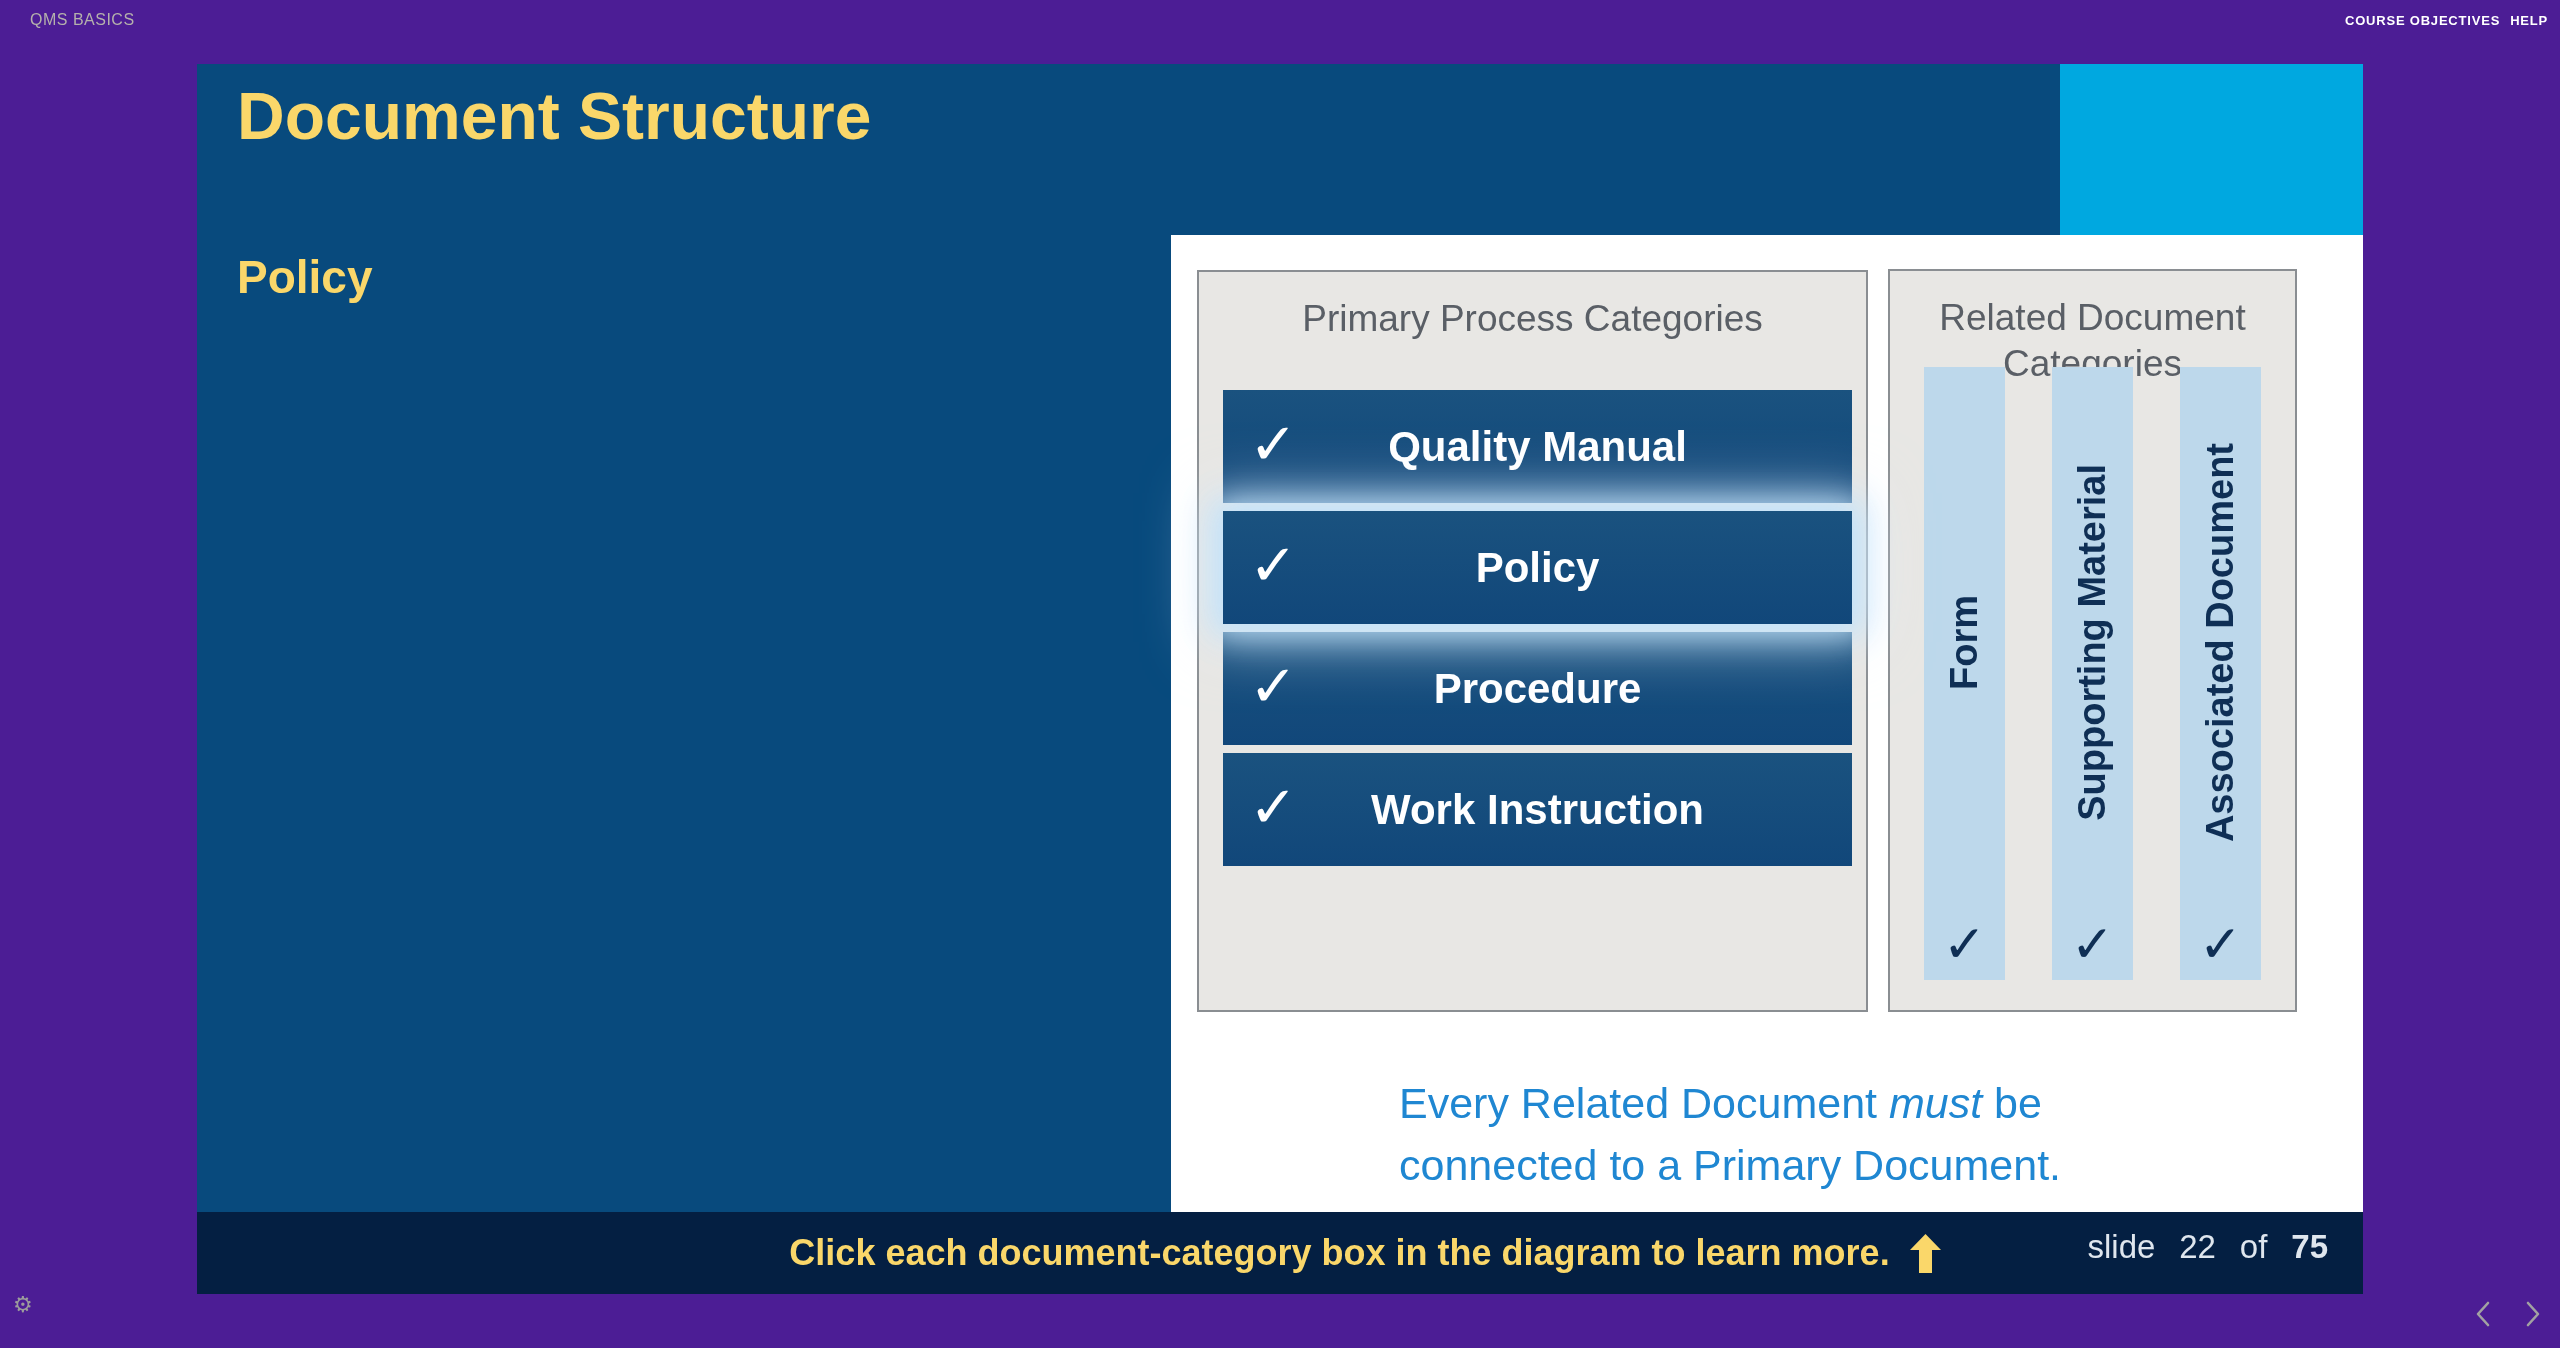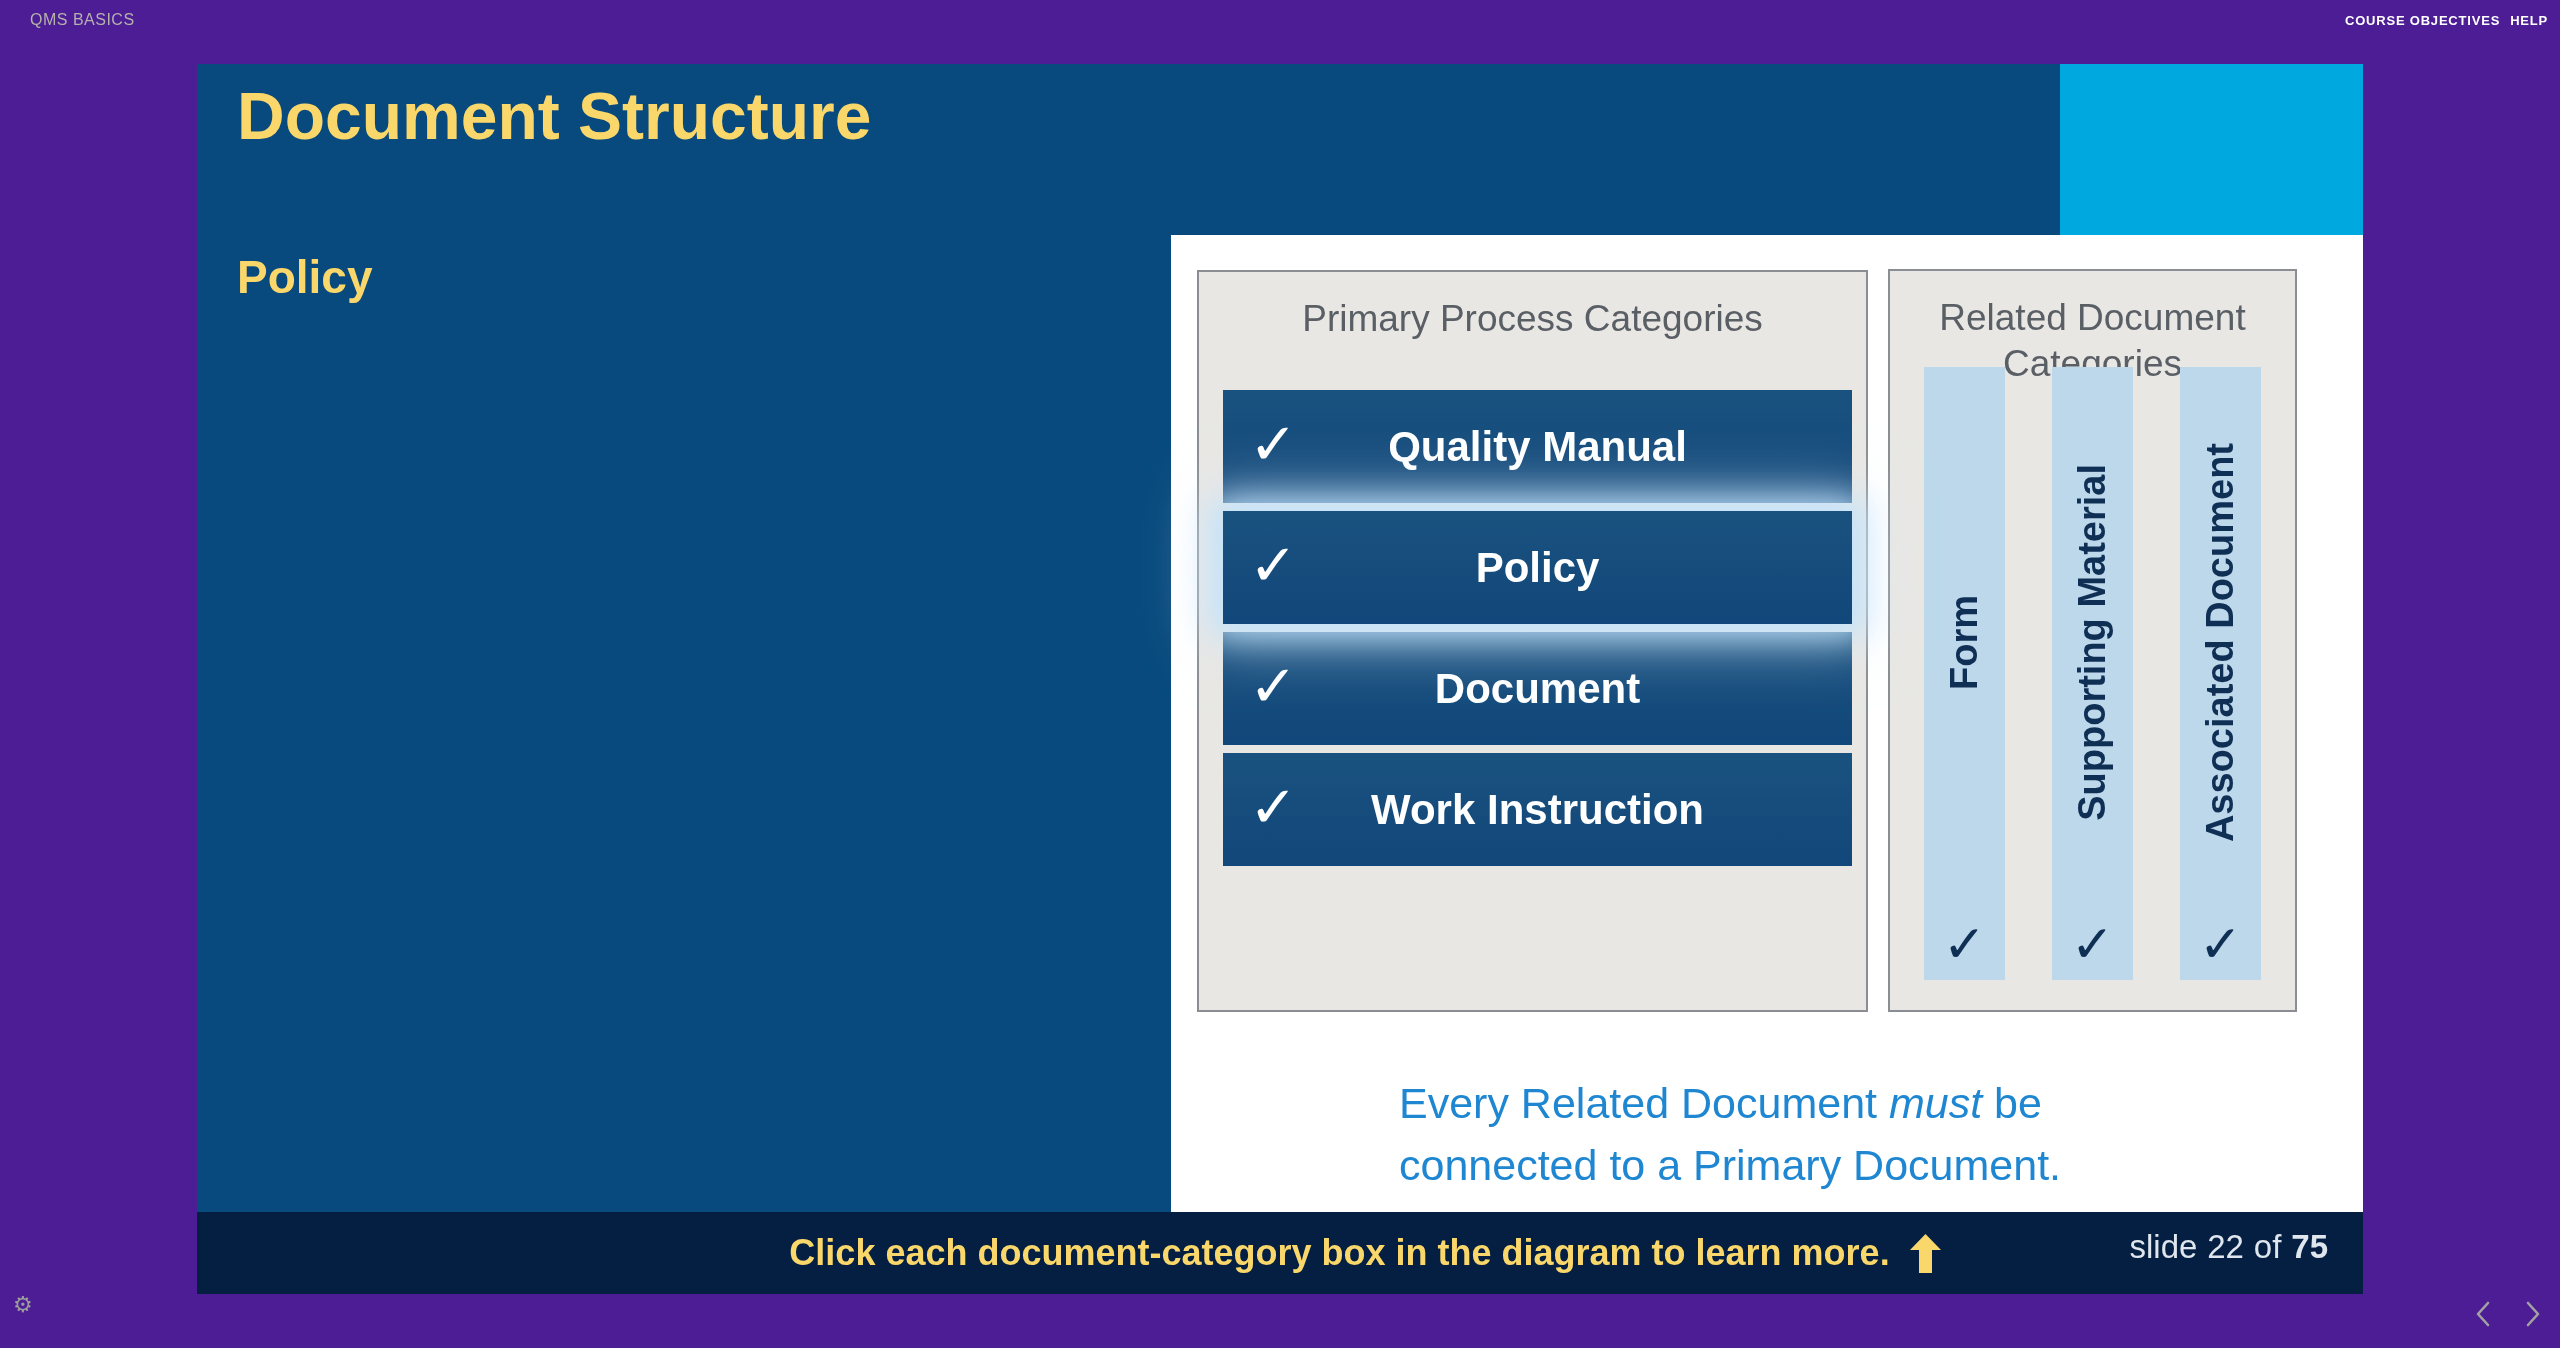--- a/index.html
+++ b/index.html
@@ -62,21 +62,21 @@
                line-height:62px; color:#1f87d2; }
   .statement .em { font-style:italic; }
 
   
   .slide-footer { position:absolute; left:0; top:1148px; width:100%; height:82px; background:#041f42;text-align:right; }
   .footer-center { position:absolute; inset:0; display:flex; align-items:center; justify-content:center;
                    padding-left:170px; gap:20px; white-space:nowrap; }
   .instruction { font-size:36px; font-weight:bold; color:#fad76a; }
   .up-arrow { width:31px; height:39px; display:block; }
   .counter { position:absolute; right:20px; top:0; height:70px; display:flex; align-items:center;
-             font-size:33px; color:#dfe6ee; }
+             font-size:33px; color:#dfe6ee;gap:14px; }
   .counter span { margin-right:.3em; }
   .counter span:last-child { margin-right:15px;font-weight:bold; }
 
   
   .gear { position:absolute; left:13px; top:1292px; font-family:"DejaVu Sans",sans-serif;
           font-size:22px; color:#9c9c9c; cursor:pointer; }
   .nav-arrows { position:absolute; right:18px; top:1300px; display:flex; gap:32px; }
   .nav-btn { cursor:pointer; display:block; }
 </style>
 </head>
@@ -104,21 +104,21 @@
         <div class="prow">
           <span class="check">✓</span>
           <span class="prow-label">Quality Manual</span>
         </div>
         <div class="prow glow">
           <span class="check">✓</span>
           <span class="prow-label">Policy</span>
         </div>
         <div class="prow">
           <span class="check">✓</span>
-          <span class="prow-label">Document</span>
+          <span class="prow-label">Procedure</span>
         </div>
         <div class="prow">
           <span class="check">✓</span>
           <span class="prow-label">Work Instruction</span>
         </div>
       </div>
     </div>
 
     <div class="panel panel-related">
       <div class="panel-title">Related Document Categories</div>

